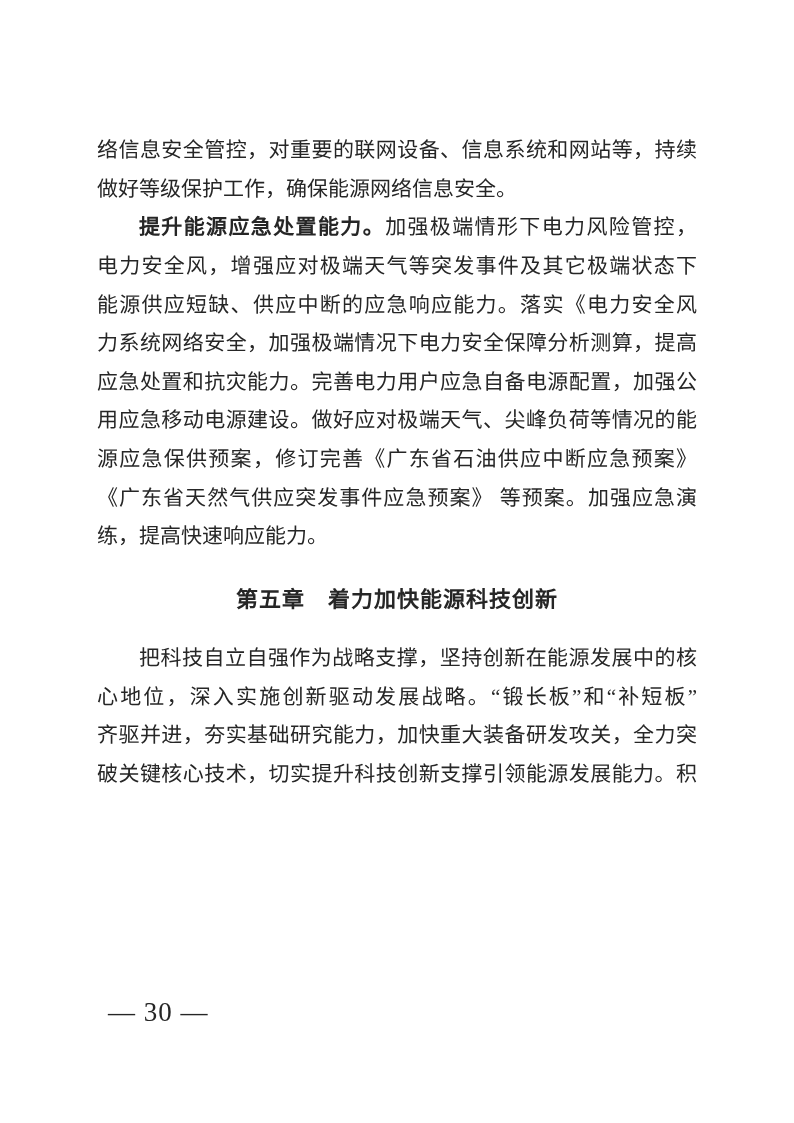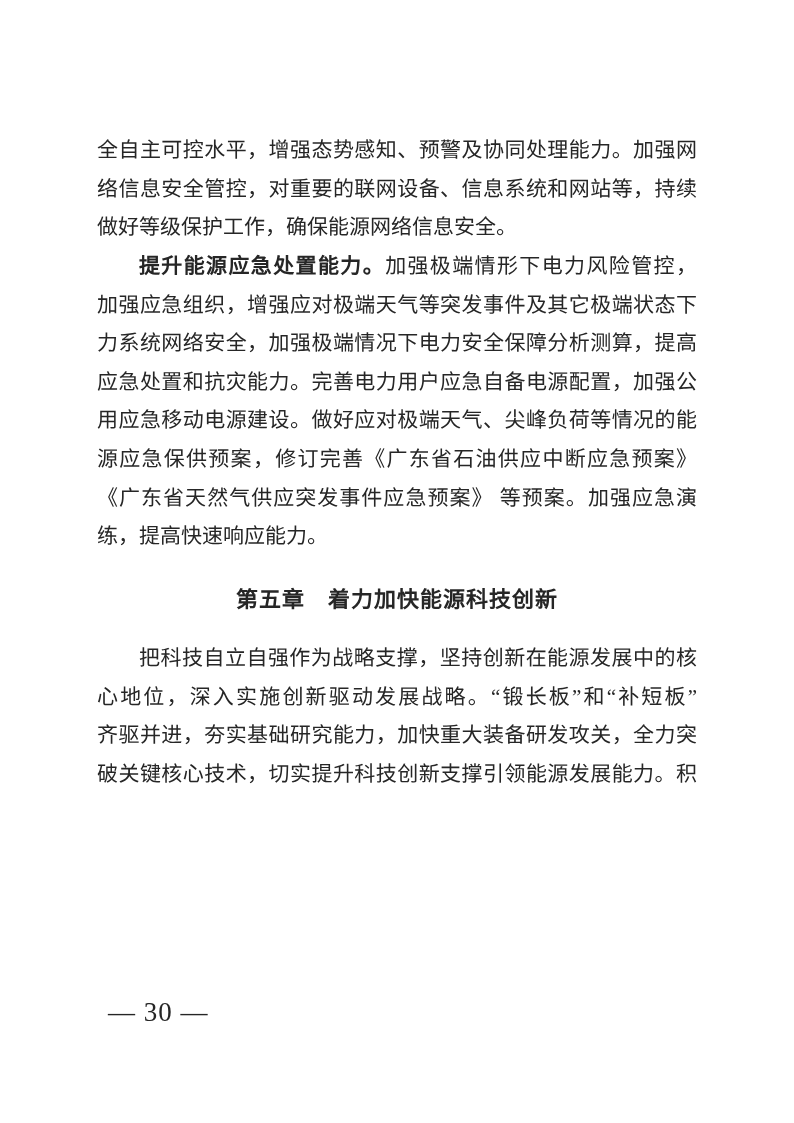--- a/index.html
+++ b/index.html
@@ -60,26 +60,26 @@
     white-space: nowrap;
   }
 </style>
 </head>
 <body>
 
 <div class="page">
 
   <div class="text-block">
 
-    <div class="doc-line">全自主可控水平，增强态势感知、预警及协同处理能力。加强网</div>
     <div class="doc-line">络信息安全管控，对重要的联网设备、信息系统和网站等，持续</div>
     <div class="doc-line last">做好等级保护工作，确保能源网络信息安全。</div>
 
     <div class="doc-line indent"><span class="lead-bold">提升能源应急处置能力。</span><span>加强极端情形下电力风险管控，</span></div>
-    <div class="doc-line">加强应急组织，增强应对极端天气等突发事件及其它极端状态下</div>
+    <div class="doc-line">电力安全风，增强应对极端天气等突发事件及其它极端状态下</div>
+    <div class="doc-line">能源供应短缺、供应中断的应急响应能力。落实《电力安全风</div>
     <div class="doc-line">力系统网络安全，加强极端情况下电力安全保障分析测算，提高</div>
     <div class="doc-line">应急处置和抗灾能力。完善电力用户应急自备电源配置，加强公</div>
     <div class="doc-line">用应急移动电源建设。做好应对极端天气、尖峰负荷等情况的能</div>
     <div class="doc-line">源应急保供预案，修订完善《广东省石油供应中断应急预案》</div>
     <div class="doc-line">《广东省天然气供应突发事件应急预案》 等预案。加强应急演</div>
     <div class="doc-line last">练，提高快速响应能力。</div>
 
     <div class="chapter-heading">第五章　着力加快能源科技创新</div>
 
     <div class="doc-line indent">把科技自立自强作为战略支撑，坚持创新在能源发展中的核</div>

